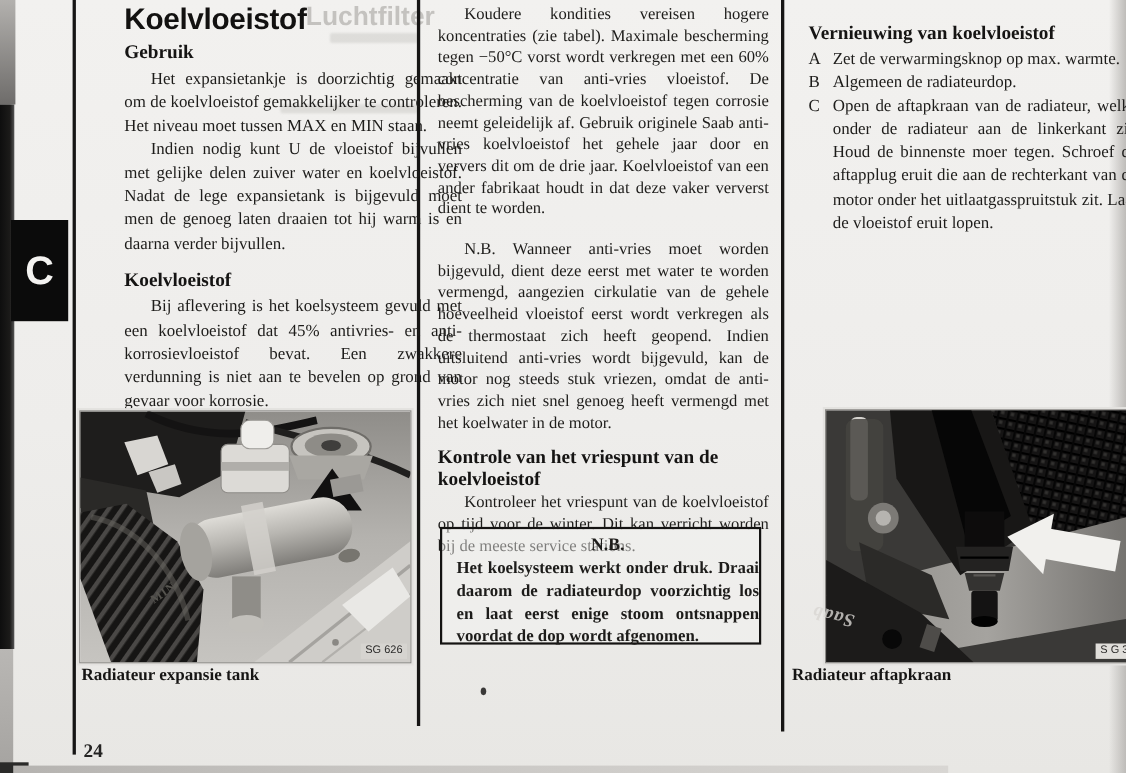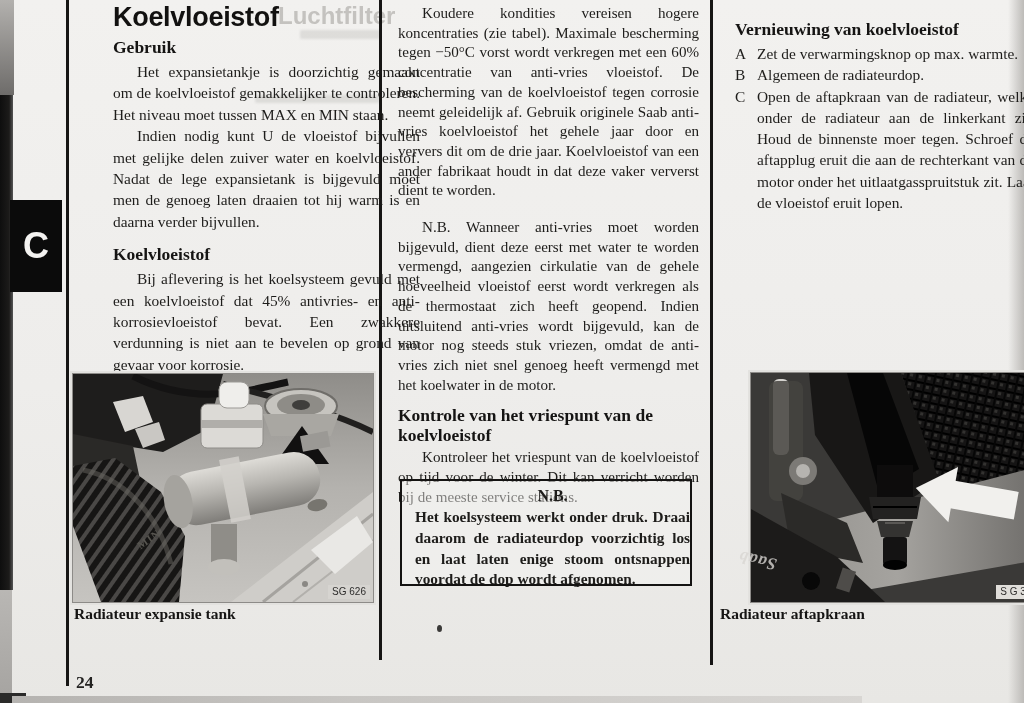--- a/index.html
+++ b/index.html
@@ -173,21 +173,21 @@
 
   <div class="col col-mid">
     <p class="body-text mid-text indent">Koudere kondities vereisen hogere koncentraties (zie tabel). Maximale bescherming tegen −50°C vorst wordt verkregen met een 60% concentratie van anti-vries vloeistof. De bescherming van de koelvloeistof tegen corrosie neemt geleidelijk af. Gebruik originele Saab anti-vries koelvloeistof het gehele jaar door en ververs dit om de drie jaar. Koelvloeistof van een ander fabrikaat houdt in dat deze vaker ververst dient te worden.</p>
     <p class="body-text mid-text indent bold-para">N.B. Wanneer anti-vries moet worden bijgevuld, dient deze eerst met water te worden vermengd, aangezien cirkulatie van de gehele hoeveelheid vloeistof eerst wordt verkregen als de thermostaat zich heeft geopend. Indien uitsluitend anti-vries wordt bijgevuld, kan de motor nog steeds stuk vriezen, omdat de anti-vries zich niet snel genoeg heeft vermengd met het koelwater in de motor.</p>
     <h2 class="h2 mid-h2">Kontrole van het vriespunt van de koelvloeistof</h2>
     <p class="body-text mid-text indent">Kontroleer het vriespunt van de koelvloeistof op tijd voor de winter. Dit kan verricht worden bij de meeste service stations.</p>
   </div>
 
   <div class="note-box">
     <p class="note-title">N.B.</p>
-    <p class="note-text">Het koelsysteem werkt onder druk. Draai daarom de radiateurdop voorzichtig los en laat laten enige stoom ontsnappen voordat de dop wordt afgenomen.</p>
+    <p class="note-text">Het koelsysteem werkt onder druk. Draai daarom de radiateurdop voorzichtig los en laat eerst enige stoom ontsnappen voordat de dop wordt afgenomen.</p>
   </div>
 
   <div class="col col-right">
     <h2 class="h2">Vernieuwing van koelvloeistof</h2>
     <div class="step">
       <span class="step-label">A</span>
       <span>Zet de verwarmingsknop op max. warmte.</span>
     </div>
     <div class="step">
       <span class="step-label">B</span>

